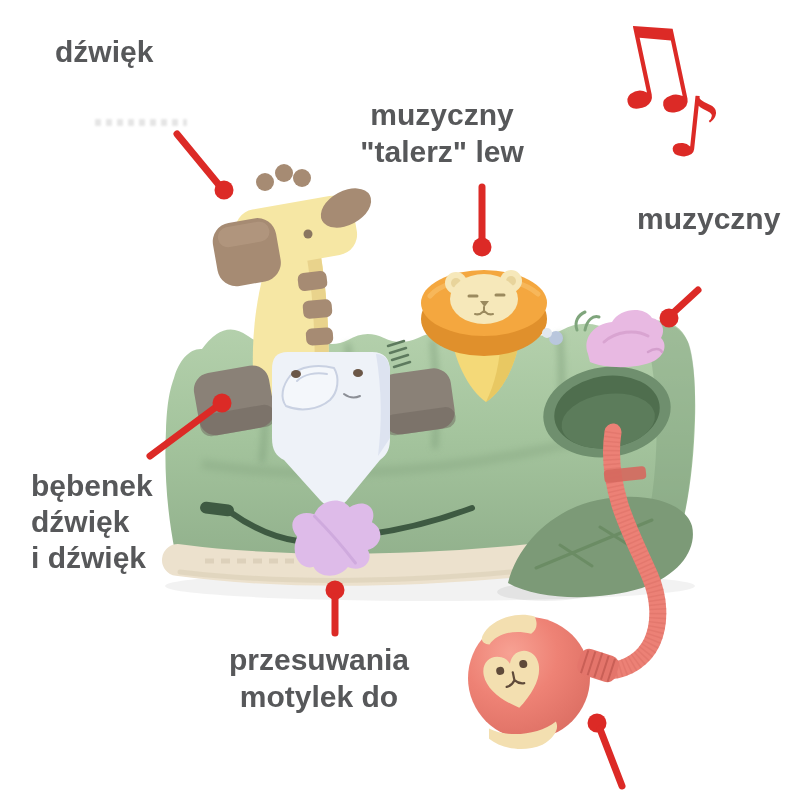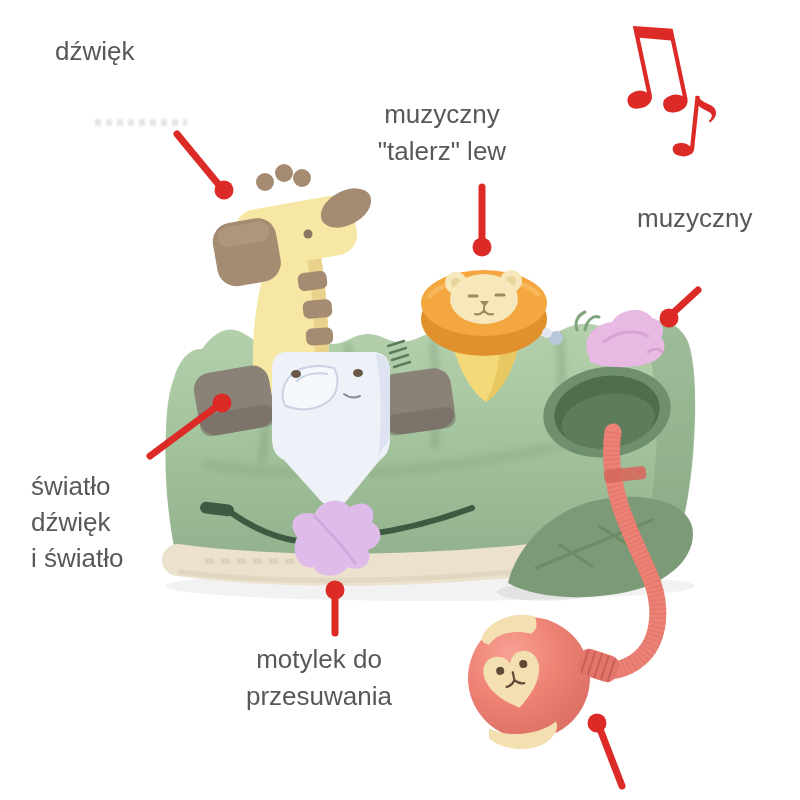--- a/index.html
+++ b/index.html
@@ -1,19 +1,19 @@
 <!DOCTYPE html>
 <html style="--accent-red: #dc2a26; --label-text: #57585a; --ghost-gray: #c7c7c7; --base-green: #a8c6a1; --base-green-dark: #7e9e7a; --base-green-deep: #3e5a42; --hole-rim: #6f8f6e; --hole-inner: #4f6e4e; --hole-floor: #5c7c5b; --leaf-green: #7c9a77; --leaf-vein: #67885f; --cream-band: #ece1cd; --cream-shade: #d9cdb4; --pad-gray: #8a8177; --pad-gray-dark: #6e665e; --elephant-white: #eef2f8; --elephant-shade: #dde3f0; --elephant-line: #c9d1e2; --giraffe-yellow: #f6e7a4; --giraffe-shade: #e9d38c; --giraffe-brown: #a68b73; --lion-orange: #f4a73f; --lion-orange-dark: #e0902c; --lion-cream: #f6e8ba; --lion-face: #9b8a5e; --stem-yellow: #f4d978; --stem-shade: #e5c35c; --bird-pink: #e8b9e2; --bird-line: #d49fcd; --butterfly-purple: #debbe9; --butterfly-shade: #c9a3d8; --strap-coral: #ec8176; --strap-dark: #d5685e; --monkey-coral: #ee8275; --monkey-cream: #f3dfb0; --face-dark: #5f4a3a; --vent-green: #5d7a5e; --sprout-green: #7fa57c; --bead-blue: #b9c7dd; --bead-light: #e2e8ef;"><head>
 <meta charset="utf-8">
 <style>
   html,body{margin:0;padding:0;background:#ffffff;}
   body{width:800px;height:800px;overflow:hidden;font-family:"Liberation Sans",sans-serif;}
   .stage{position:relative;width:800px;height:800px;background:#ffffff;}
   .art{position:absolute;left:0;top:0;}
-  .label{position:absolute;font-weight:400;font-size:26px;line-height:37px;color:var(--label-text);}
+  .label{position:absolute;font-weight:700;font-size:30px;line-height:37px;color:var(--label-text);}
   .label.center{text-align:center;}
   .note{position:absolute;color:var(--accent-red);font-family:"DejaVu Sans",sans-serif;line-height:1;}
   .note-beamed{left:600px;top:10px;font-size:112px;transform:rotate(-12deg);}
   .note-single{left:668px;top:86px;font-size:84px;transform:rotate(6deg);}
   .ghost{position:absolute;left:95px;top:119px;width:92px;height:7px;opacity:.45;filter:blur(1px);
          background:repeating-linear-gradient(90deg,var(--ghost-gray) 0 6px,transparent 6px 11px);}
 </style>
 </head>
 <body>
 
@@ -218,23 +218,23 @@
   <div class="label center" style="left:352px;top:96px;width:180px">
     <div>muzyczny</div>
     <div>"talerz" lew</div>
   </div>
 
   <div class="label" style="left:637px;top:200px">
     <div>muzyczny</div>
   </div>
 
   <div class="label" style="left:31px;top:468px;line-height:36px">
-    <div>światło</div>
+    <div>bębenek</div>
     <div>dźwięk</div>
-    <div>i światło</div>
+    <div>i dźwięk</div>
   </div>
 
   <div class="label center" style="left:208px;top:641px;width:222px">
+    <div>przesuwania</div>
     <div>motylek do</div>
-    <div>przesuwania</div>
   </div>
 
 </div>
 
 </body></html>

